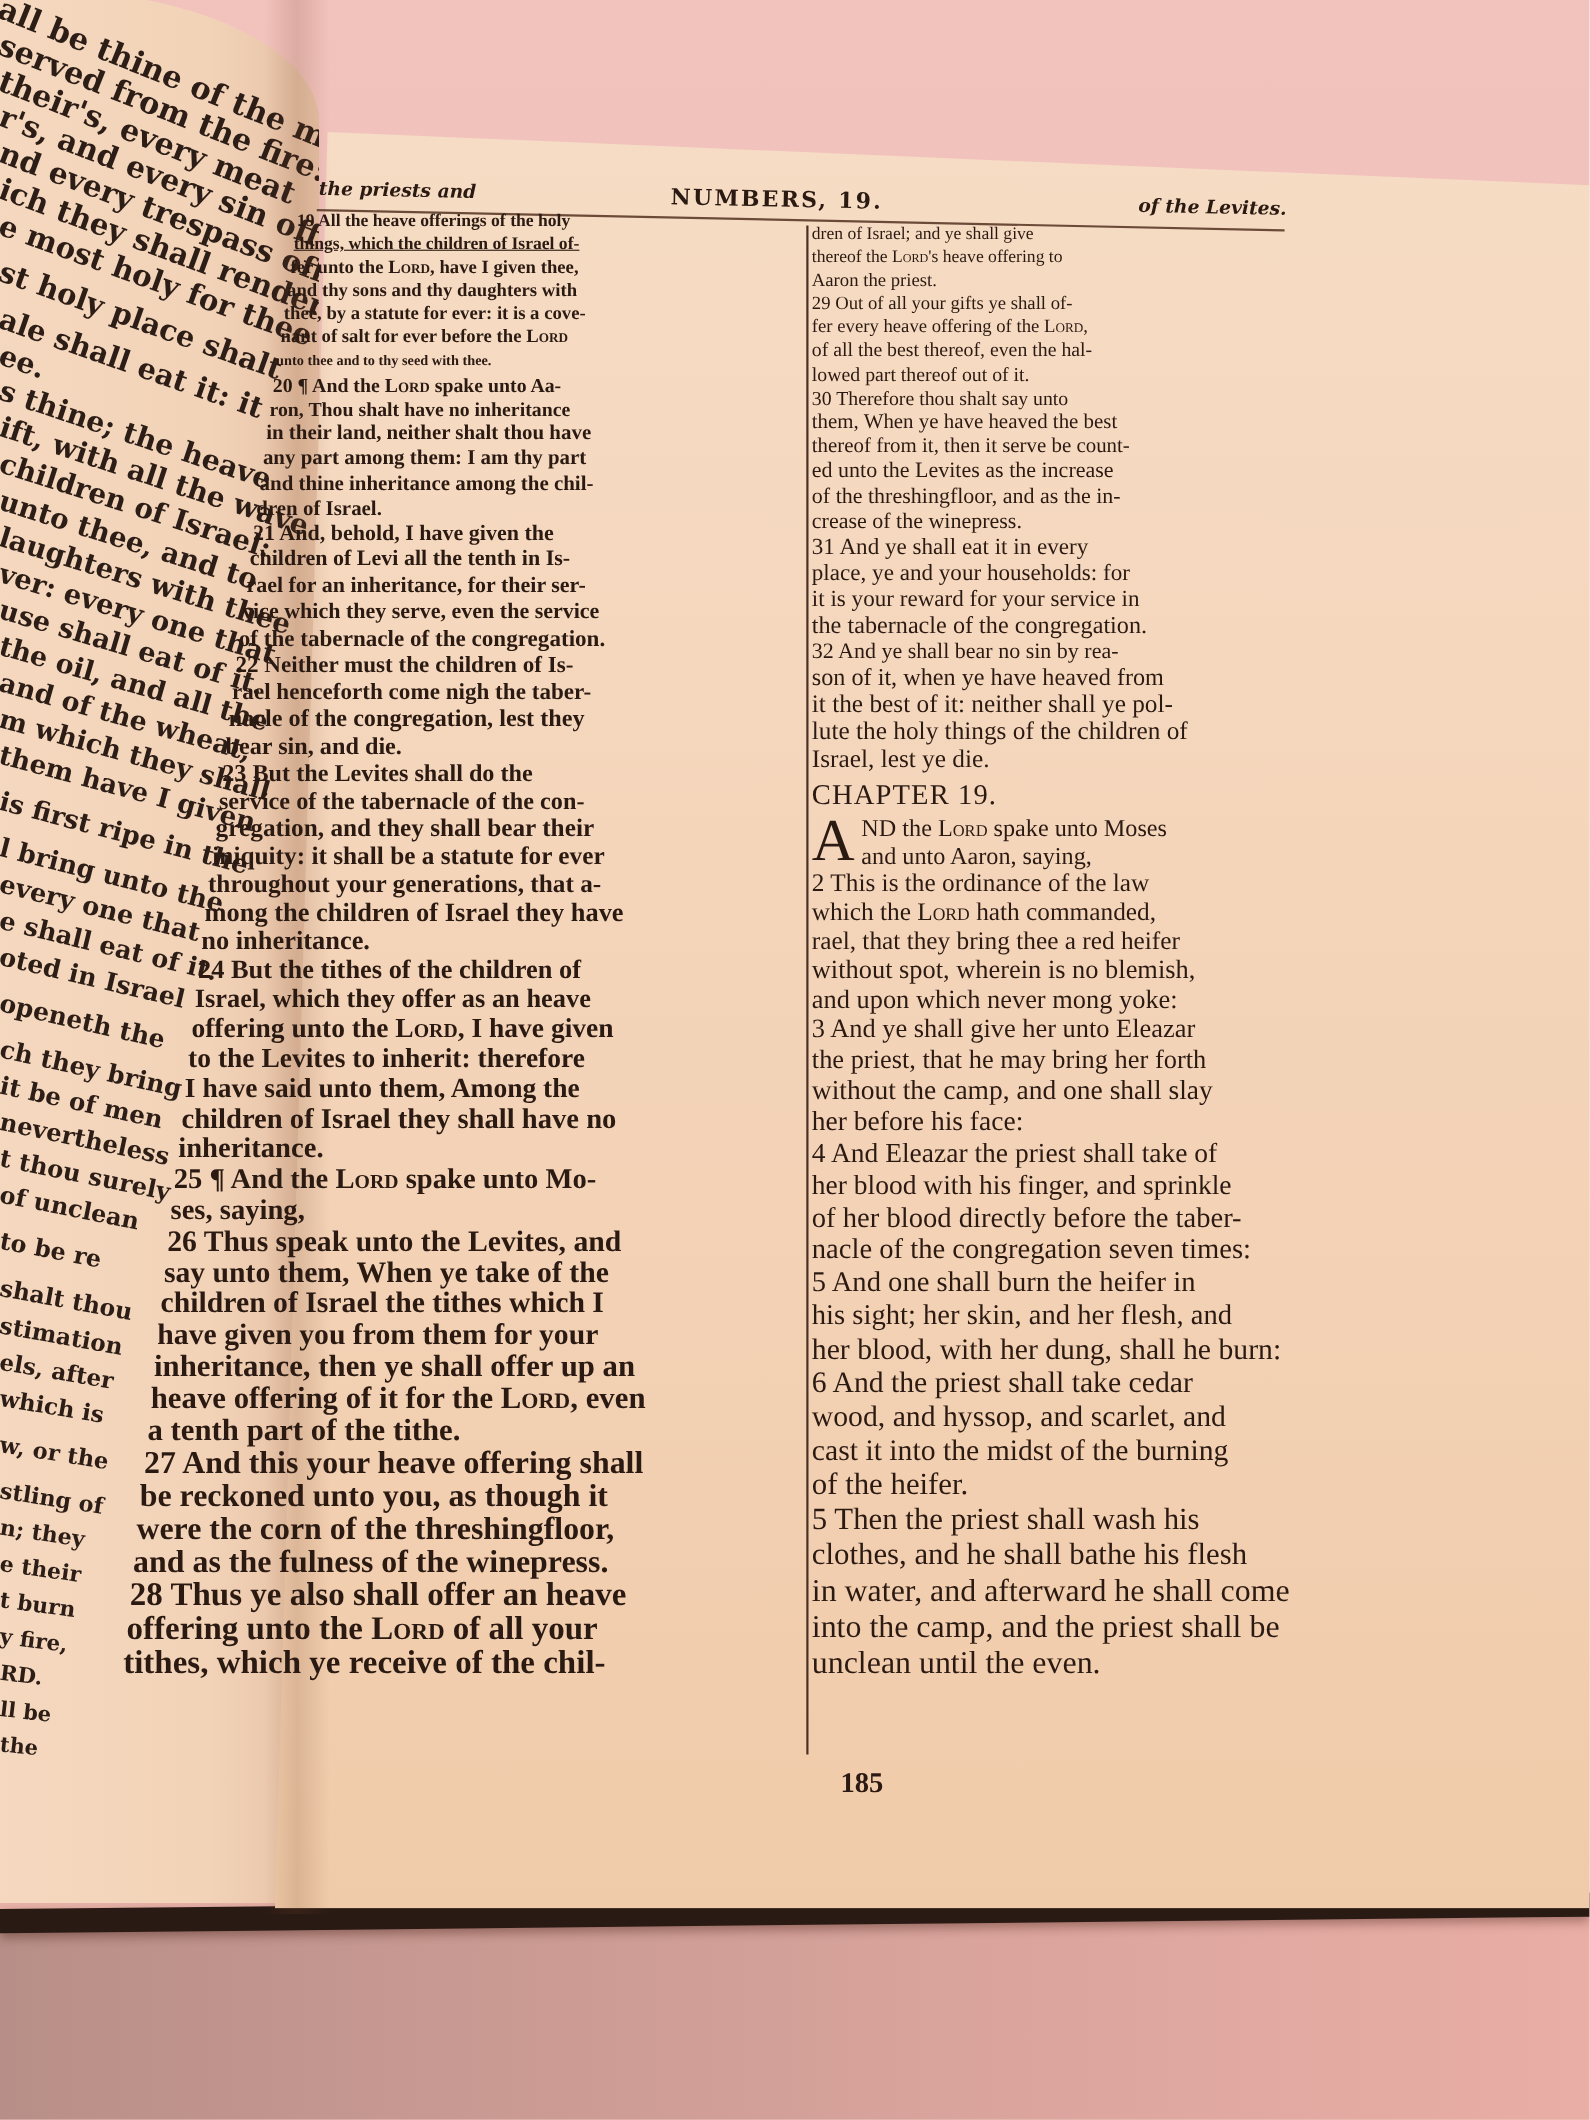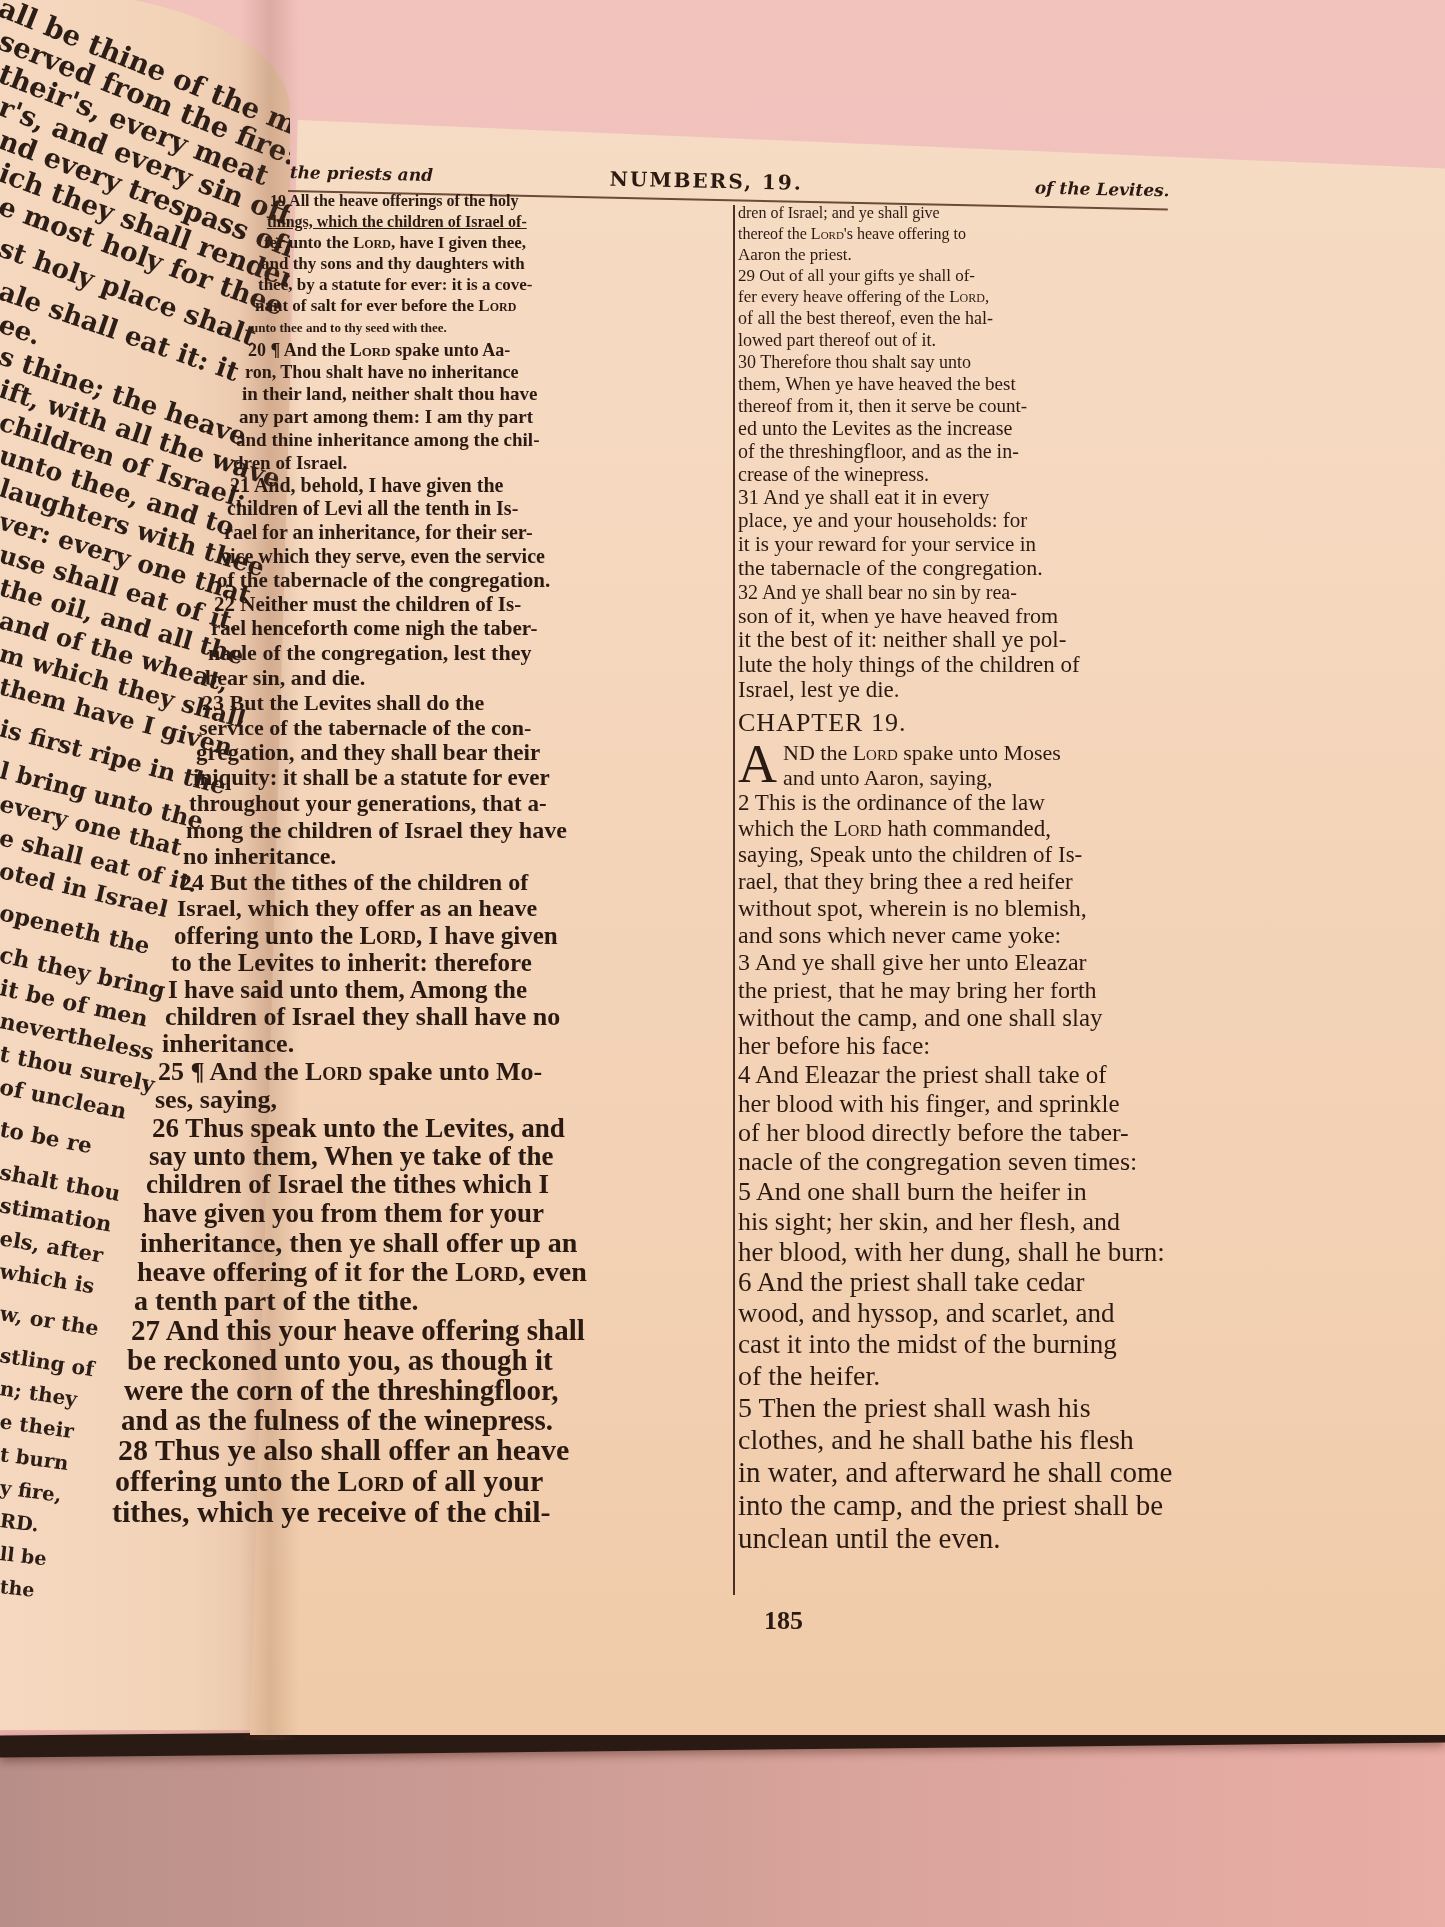--- a/index.html
+++ b/index.html
@@ -225,24 +225,23 @@
       <span class="ln" style="font-size: 23px; line-height: 25px; padding-left: 0px;">lute the holy things of the children of</span>
       <span class="ln" style="font-size: 23px; line-height: 25px; padding-left: 0px;">Israel, lest ye die.</span>
     </div>
   <span class="chapter-heading">CHAPTER 19.</span>
   <div id="right-after">
     <span class="dropcap">A</span>
   <span class="ln" style="font-size: 22px; line-height: 25px; padding-left: 0px;">ND the <span class="sc">Lord</span> spake unto Moses</span>
       <span class="ln" style="font-size: 22px; line-height: 25px; padding-left: 0px;">and unto Aaron, saying,</span>
       <span class="ln" style="font-size: 23px; line-height: 26px; padding-left: 0px;">2 This is the ordinance of the law</span>
       <span class="ln" style="font-size: 23px; line-height: 26px; padding-left: 0px;">which the <span class="sc">Lord</span> hath commanded,</span>
-      <span class="ln" style="font-size: 23px; line-height: 26px; padding-left: 0px;">saying, Speak unto the children of Is-</span>
       <span class="ln" style="font-size: 23px; line-height: 27px; padding-left: 0px;">rael, that they bring thee a red heifer</span>
       <span class="ln" style="font-size: 24px; line-height: 27px; padding-left: 0px;">without spot, wherein is no blemish,</span>
-      <span class="ln" style="font-size: 24px; line-height: 27px; padding-left: 0px;">and sons which never came yoke:</span>
+      <span class="ln" style="font-size: 24px; line-height: 27px; padding-left: 0px;">and upon which never mong yoke:</span>
       <span class="ln" style="font-size: 24px; line-height: 27px; padding-left: 0px;">3 And ye shall give her unto Eleazar</span>
       <span class="ln" style="font-size: 24px; line-height: 28px; padding-left: 0px;">the priest, that he may bring her forth</span>
       <span class="ln" style="font-size: 25px; line-height: 28px; padding-left: 0px;">without the camp, and one shall slay</span>
       <span class="ln" style="font-size: 25px; line-height: 28px; padding-left: 0px;">her before his face:</span>
       <span class="ln" style="font-size: 25px; line-height: 29px; padding-left: 0px;">4 And Eleazar the priest shall take of</span>
       <span class="ln" style="font-size: 25px; line-height: 29px; padding-left: 0px;">her blood with his finger, and sprinkle</span>
       <span class="ln" style="font-size: 26px; line-height: 29px; padding-left: 0px;">of her blood directly before the taber-</span>
       <span class="ln" style="font-size: 26px; line-height: 30px; padding-left: 0px;">nacle of the congregation seven times:</span>
       <span class="ln" style="font-size: 26px; line-height: 30px; padding-left: 0px;">5 And one shall burn the heifer in</span>
       <span class="ln" style="font-size: 26px; line-height: 30px; padding-left: 0px;">his sight; her skin, and her flesh, and</span>

